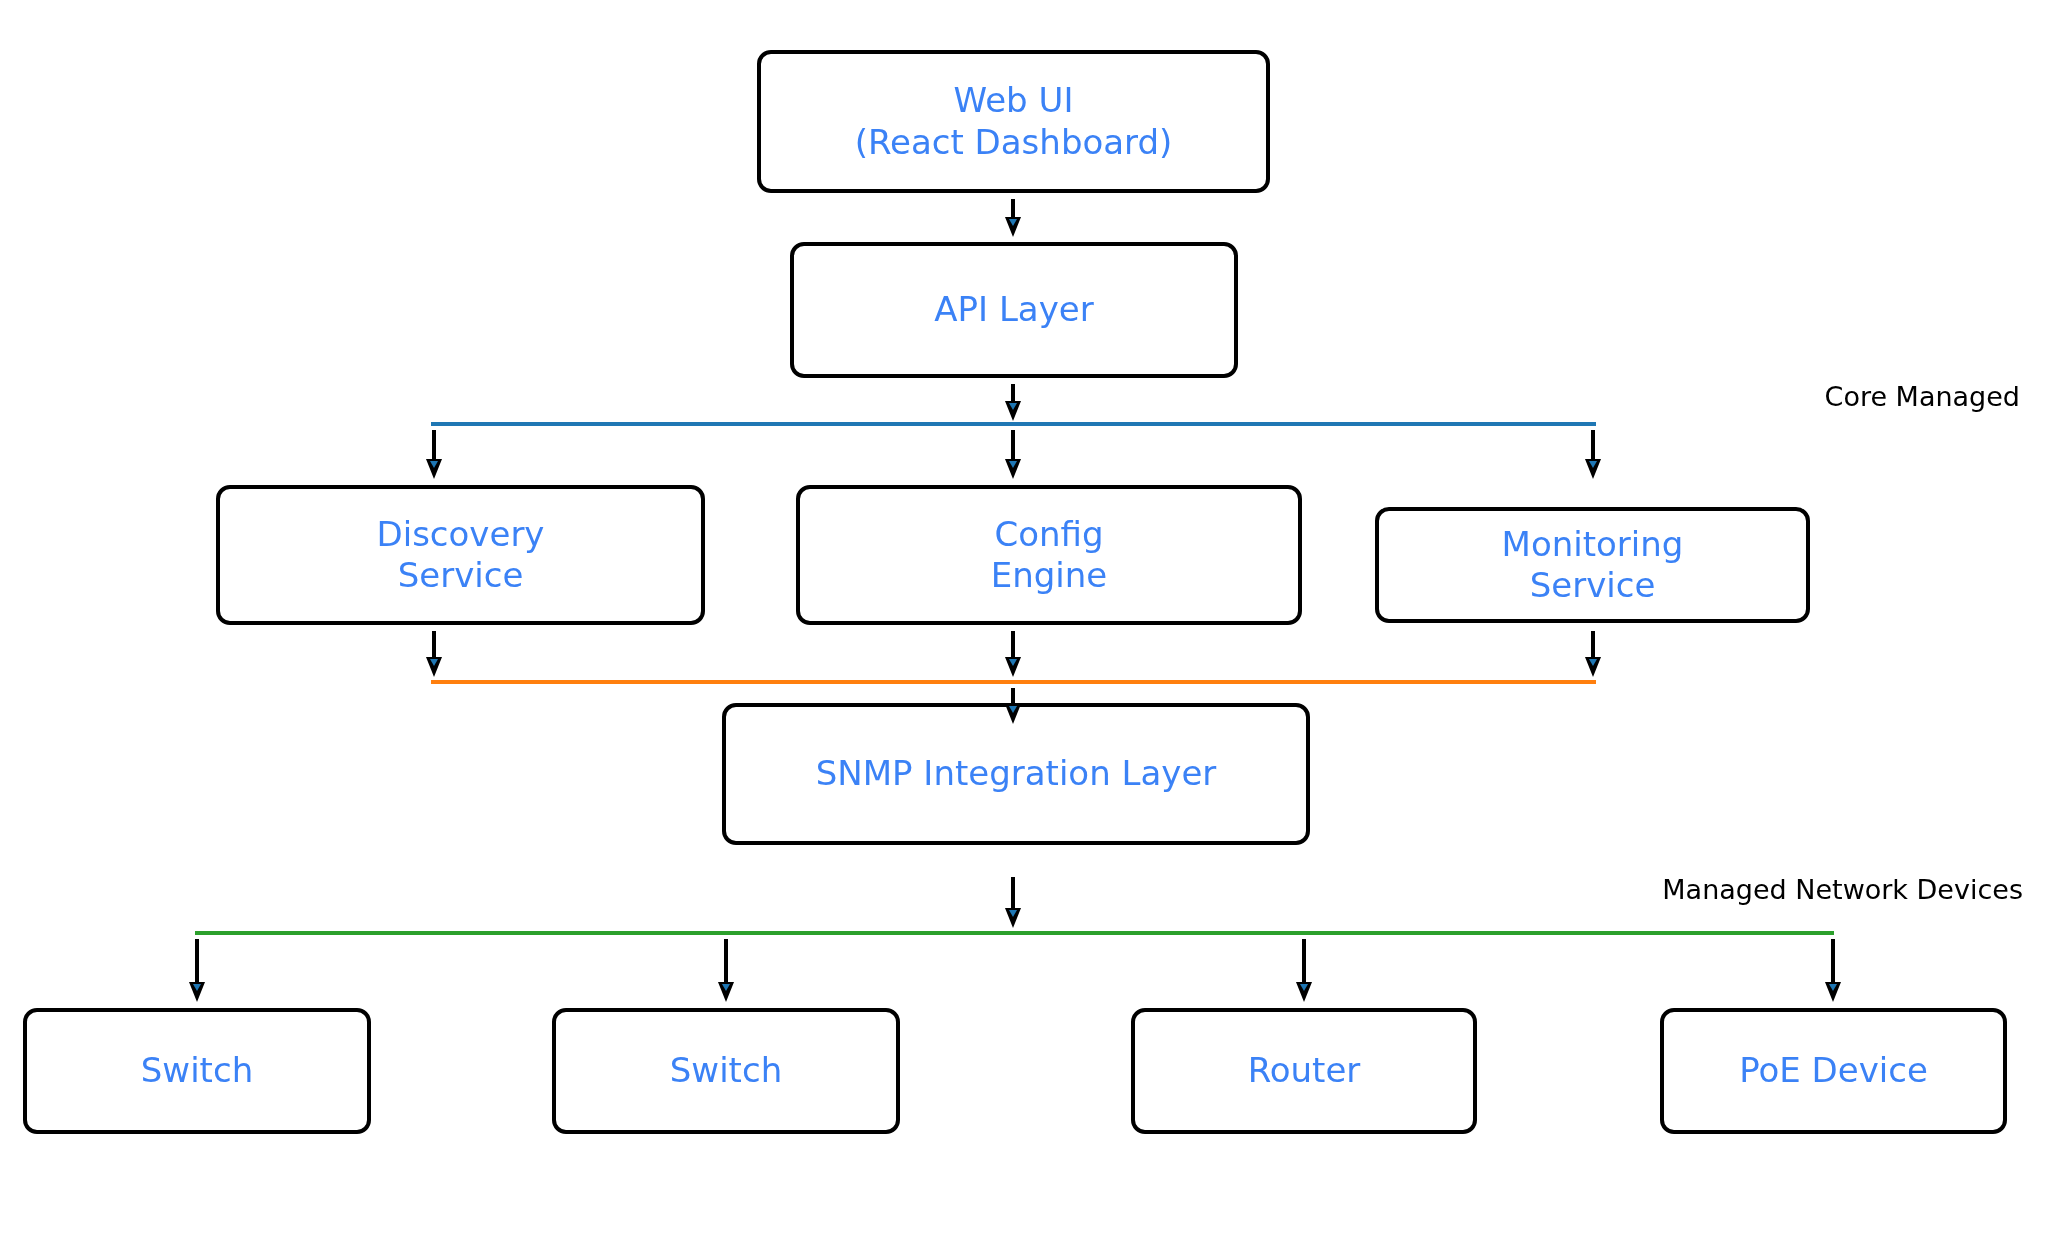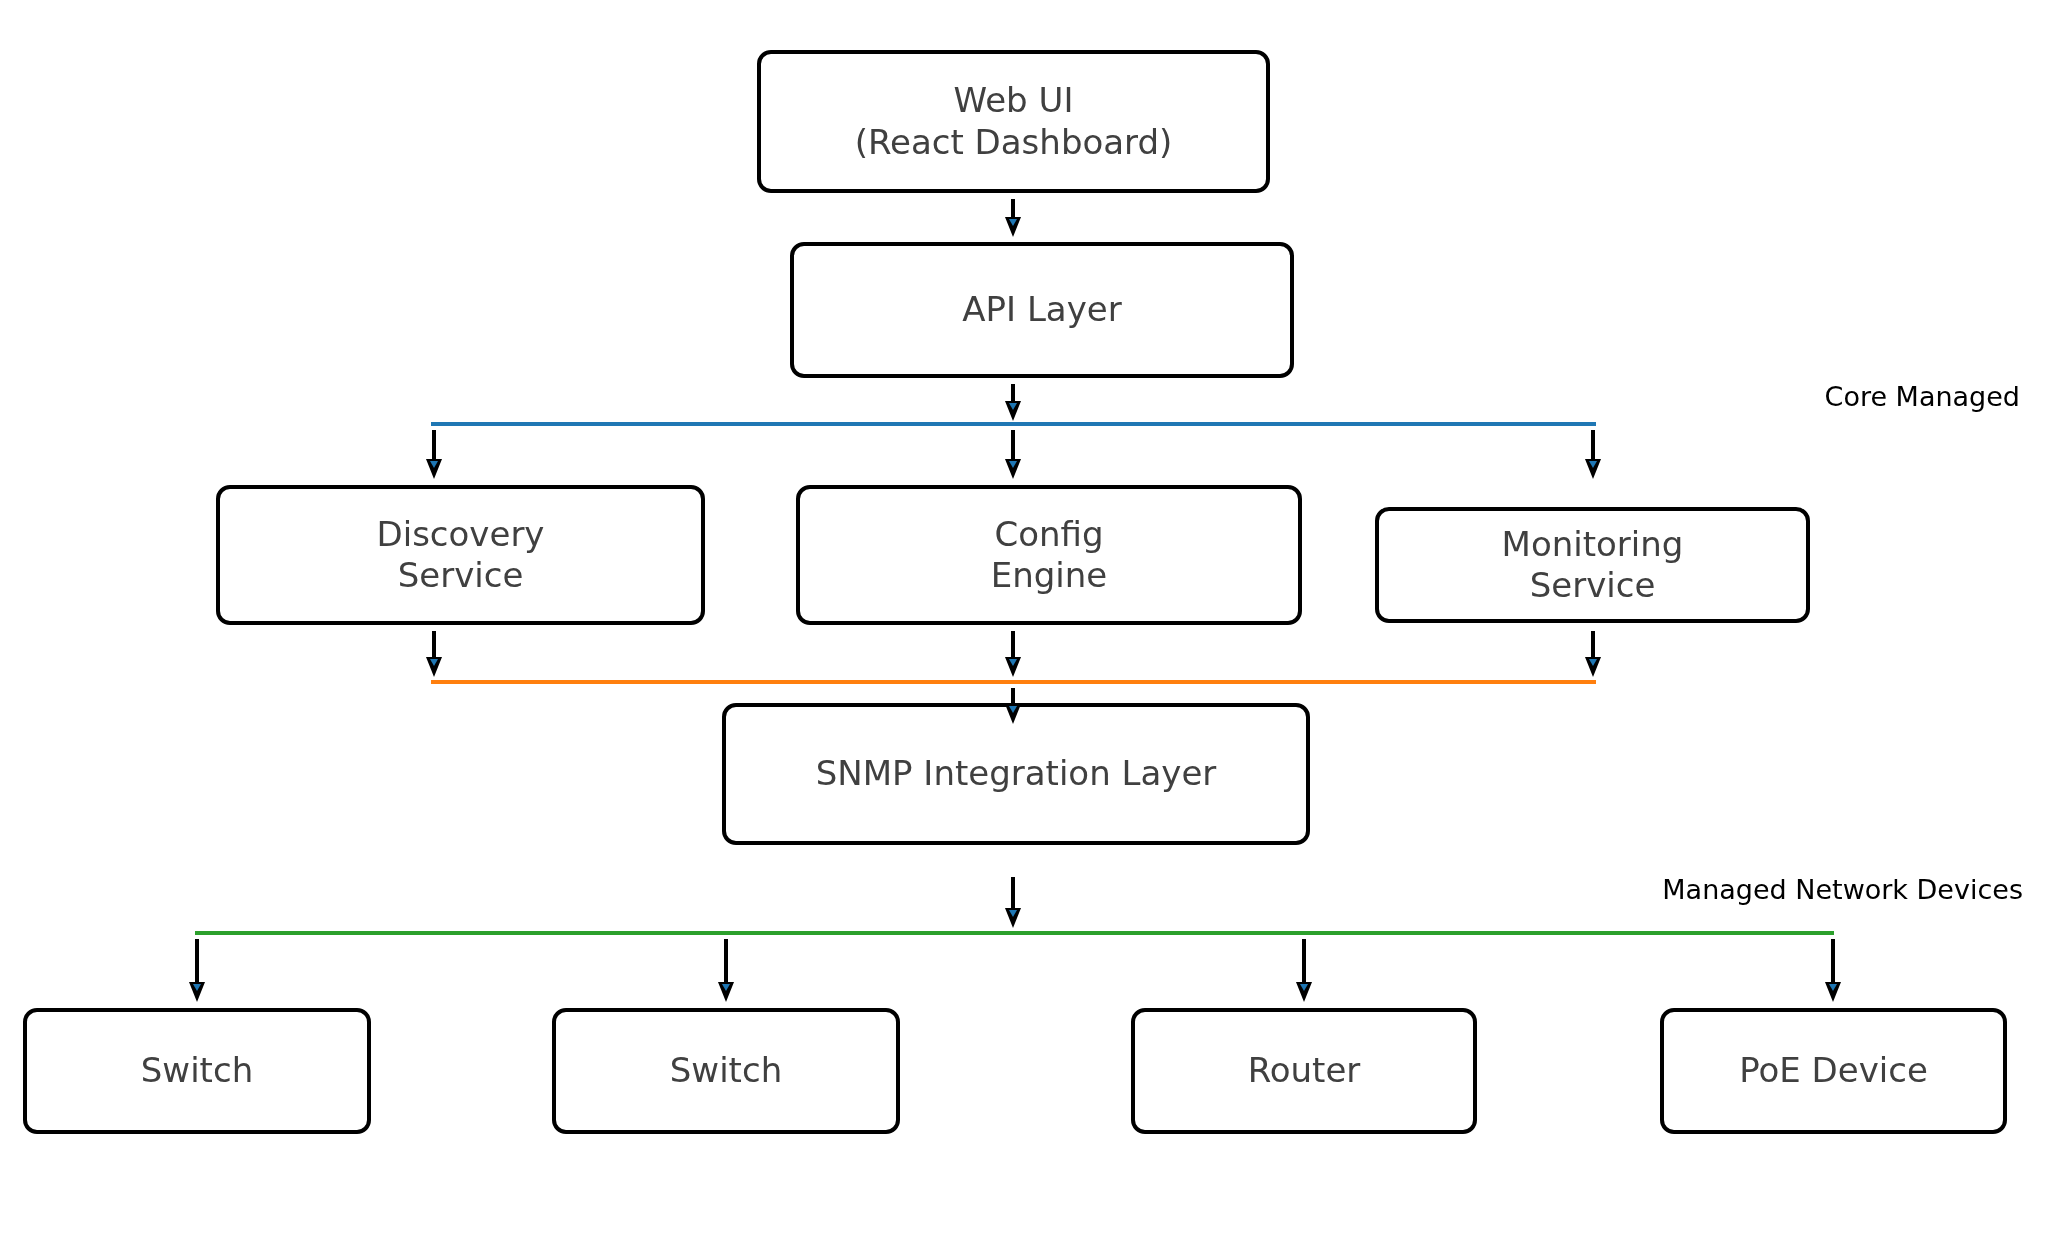--- a/index.html
+++ b/index.html
@@ -24,21 +24,21 @@
     background: #ffffff;
     display: flex;
     align-items: center;
     justify-content: center;
     text-align: center;
   }
   .node-label {
     white-space: pre-line;
     font-size: 34px;
     line-height: 1.22;
-    color: #404040;
+    color: #3b82f6;
   }
   
   .bus {
     position: absolute;
     height: 4px;
   }
   
   .group-label {
     position: absolute;
     font-size: 27px;
@@ -83,21 +83,21 @@
 </head>
 <body>
 
 <div class="canvas">
 
   <div class="node" style="left:757px; top:50px; width:513px; height:143px">
     <span class="node-label">Web UI
 (React Dashboard)</span>
   </div>
 
-  <div class="node" style="left:790px; top:242px; width:504px; height:136px">
+  <div class="node" style="left:790px; top:242px; width:448px; height:136px">
     <span class="node-label">API Layer</span>
   </div>
 
   <div class="node" style="left:216px; top:485px; width:489px; height:140px">
     <span class="node-label">Discovery
 Service</span>
   </div>
 
   <div class="node" style="left:796px; top:485px; width:506px; height:140px">
     <span class="node-label">Config

